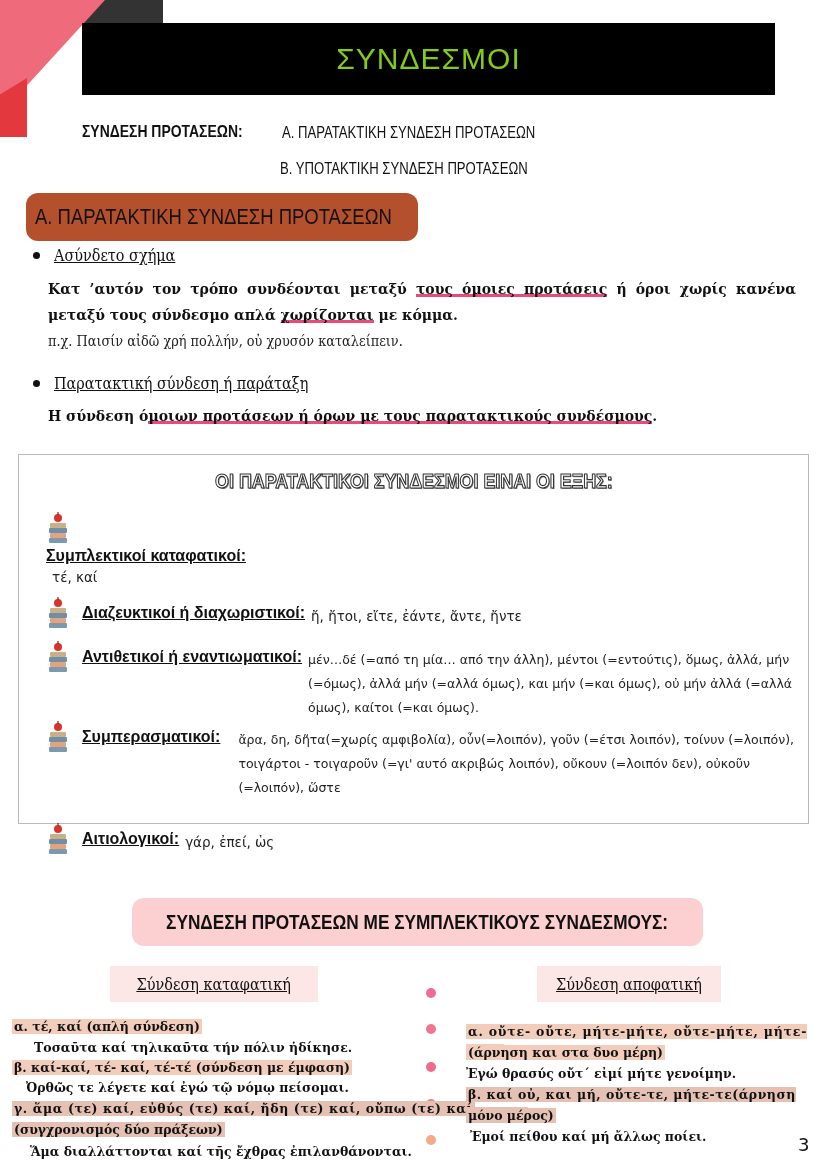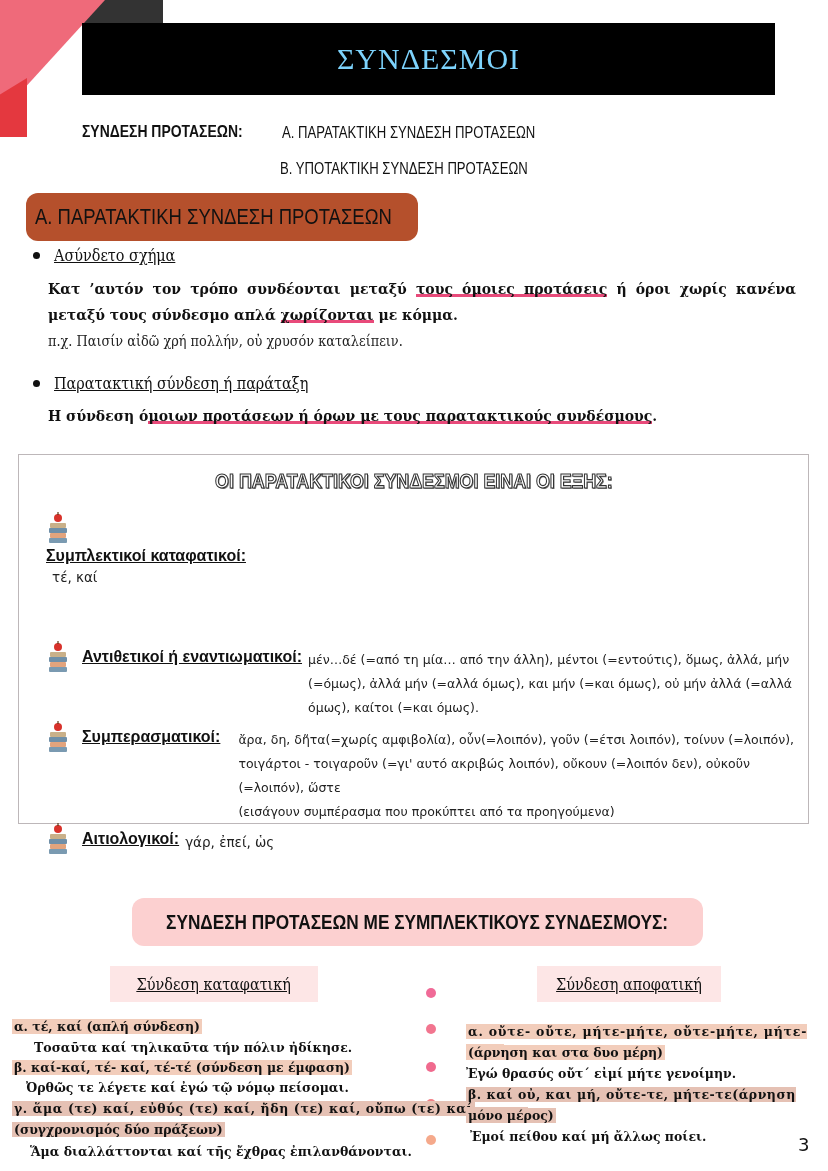--- a/index.html
+++ b/index.html
@@ -8,21 +8,21 @@
 
   
   .deco-dark { position: absolute; left: 55px; top: 0; width: 108px; height: 23px; background: #333333; }
   .deco-pink { position: absolute; left: 0; top: 0; width: 105px; height: 115px; background: #ef6a7a;
                clip-path: polygon(0 0, 100% 0, 0 100%); }
   .deco-red  { position: absolute; left: 0; top: 78px; width: 27px; height: 59px; background: #e4383f;
                clip-path: polygon(0 28%, 100% 0, 100% 100%, 0 100%); }
 
   .title-bar { position: absolute; left: 82px; top: 23px; width: 693px; height: 72px; background: #000;
                display: flex; align-items: center; justify-content: center; }
-  .title-bar span { color: #7dd3fc; font-family: Liberation Serif, serif;
+  .title-bar span { color: #84cc16; font-family: Liberation Sans, sans-serif;
                     font-size: 30px; letter-spacing: 1px; }
 
   .overview { position: absolute; left: 82px; top: 122px; }
   .overview .lbl { position: absolute; left: 0; top: 0; white-space: nowrap; font-size: 17px;
                    font-family: "Liberation Sans", sans-serif; font-weight: bold; transform: scaleX(0.82); transform-origin: left; }
   .overview .opt { position: absolute; white-space: nowrap; font-size: 16px;
                    font-family: "Liberation Sans", sans-serif; transform: scaleX(0.82); transform-origin: left; }
 
   .sec-pill { position: absolute; left: 26px; top: 193px; width: 392px; height: 48px; background: #b5502c;
               border-radius: 12px; display: flex; align-items: center; padding-left: 9px; }
@@ -120,20 +120,34 @@
           <rect x="3" y="17" width="18" height="5" rx="1" fill="#6f8fa8"></rect>
           <rect x="4" y="22" width="16" height="5" rx="1" fill="#e3a47d"></rect>
           <rect x="3" y="27" width="18" height="5" rx="1" fill="#7a9ab1"></rect>
         </svg>
     </span>
     <span class="name">Συμπλεκτικοί καταφατικοί:</span>
     <span class="vals">τέ, καί</span>
   </div>
 
 
+  <div class="cat" style="top:149px;">
+    <span class="icon">
+      <svg width="24" height="36" viewBox="0 0 24 36">
+          <ellipse cx="12" cy="7" rx="4" ry="4" fill="#d8322b"></ellipse>
+          <rect x="11.4" y="1" width="1.2" height="3" fill="#5a3a1a"></rect>
+          <rect x="4" y="12" width="16" height="5" rx="1" fill="#c9b089"></rect>
+          <rect x="3" y="17" width="18" height="5" rx="1" fill="#6f8fa8"></rect>
+          <rect x="4" y="22" width="16" height="5" rx="1" fill="#e3a47d"></rect>
+          <rect x="3" y="27" width="18" height="5" rx="1" fill="#7a9ab1"></rect>
+        </svg>
+    </span>
+    <span class="name">Διαζευκτικοί ή διαχωριστικοί:</span>
+    <span class="vals">ἤ, ἤτοι, εἴτε, ἐάντε, ἄντε, ἤντε</span>
+  </div>
 
   <div class="cat" style="top:193px; width:770px;">
     <span class="icon">
       <svg width="24" height="36" viewBox="0 0 24 36">
           <ellipse cx="12" cy="7" rx="4" ry="4" fill="#d8322b"></ellipse>
           <rect x="11.4" y="1" width="1.2" height="3" fill="#5a3a1a"></rect>
           <rect x="4" y="12" width="16" height="5" rx="1" fill="#c9b089"></rect>
           <rect x="3" y="17" width="18" height="5" rx="1" fill="#6f8fa8"></rect>
           <rect x="4" y="22" width="16" height="5" rx="1" fill="#e3a47d"></rect>
           <rect x="3" y="27" width="18" height="5" rx="1" fill="#7a9ab1"></rect>
@@ -150,21 +164,20 @@
           <rect x="11.4" y="1" width="1.2" height="3" fill="#5a3a1a"></rect>
           <rect x="4" y="12" width="16" height="5" rx="1" fill="#c9b089"></rect>
           <rect x="3" y="17" width="18" height="5" rx="1" fill="#6f8fa8"></rect>
           <rect x="4" y="22" width="16" height="5" rx="1" fill="#e3a47d"></rect>
           <rect x="3" y="27" width="18" height="5" rx="1" fill="#7a9ab1"></rect>
         </svg>
     </span>
     <span class="name">Συμπερασματικοί:</span>
     <span class="vals" style="font-size:12.5px; margin-left:18px;">
       <span>ἄρα, δη, δῆτα(=χωρίς αμφιβολία), οὖν(=λοιπόν), γοῦν (=έτσι λοιπόν), τοίνυν (=λοιπόν), τοιγάρτοι - τοιγαροῦν (=γι' αυτό ακριβώς λοιπόν), οὔκουν (=λοιπόν δεν), οὐκοῦν (=λοιπόν), ὥστε</span><br>
-      <span>(εισάγουν συμπέρασμα που προκύπτει από τα προηγούμενα)</span>
     </span>
   </div>
 
   <div class="cat" style="top:375px;">
     <span class="icon">
       <svg width="24" height="36" viewBox="0 0 24 36">
           <ellipse cx="12" cy="7" rx="4" ry="4" fill="#d8322b"></ellipse>
           <rect x="11.4" y="1" width="1.2" height="3" fill="#5a3a1a"></rect>
           <rect x="4" y="12" width="16" height="5" rx="1" fill="#c9b089"></rect>
           <rect x="3" y="17" width="18" height="5" rx="1" fill="#6f8fa8"></rect>

